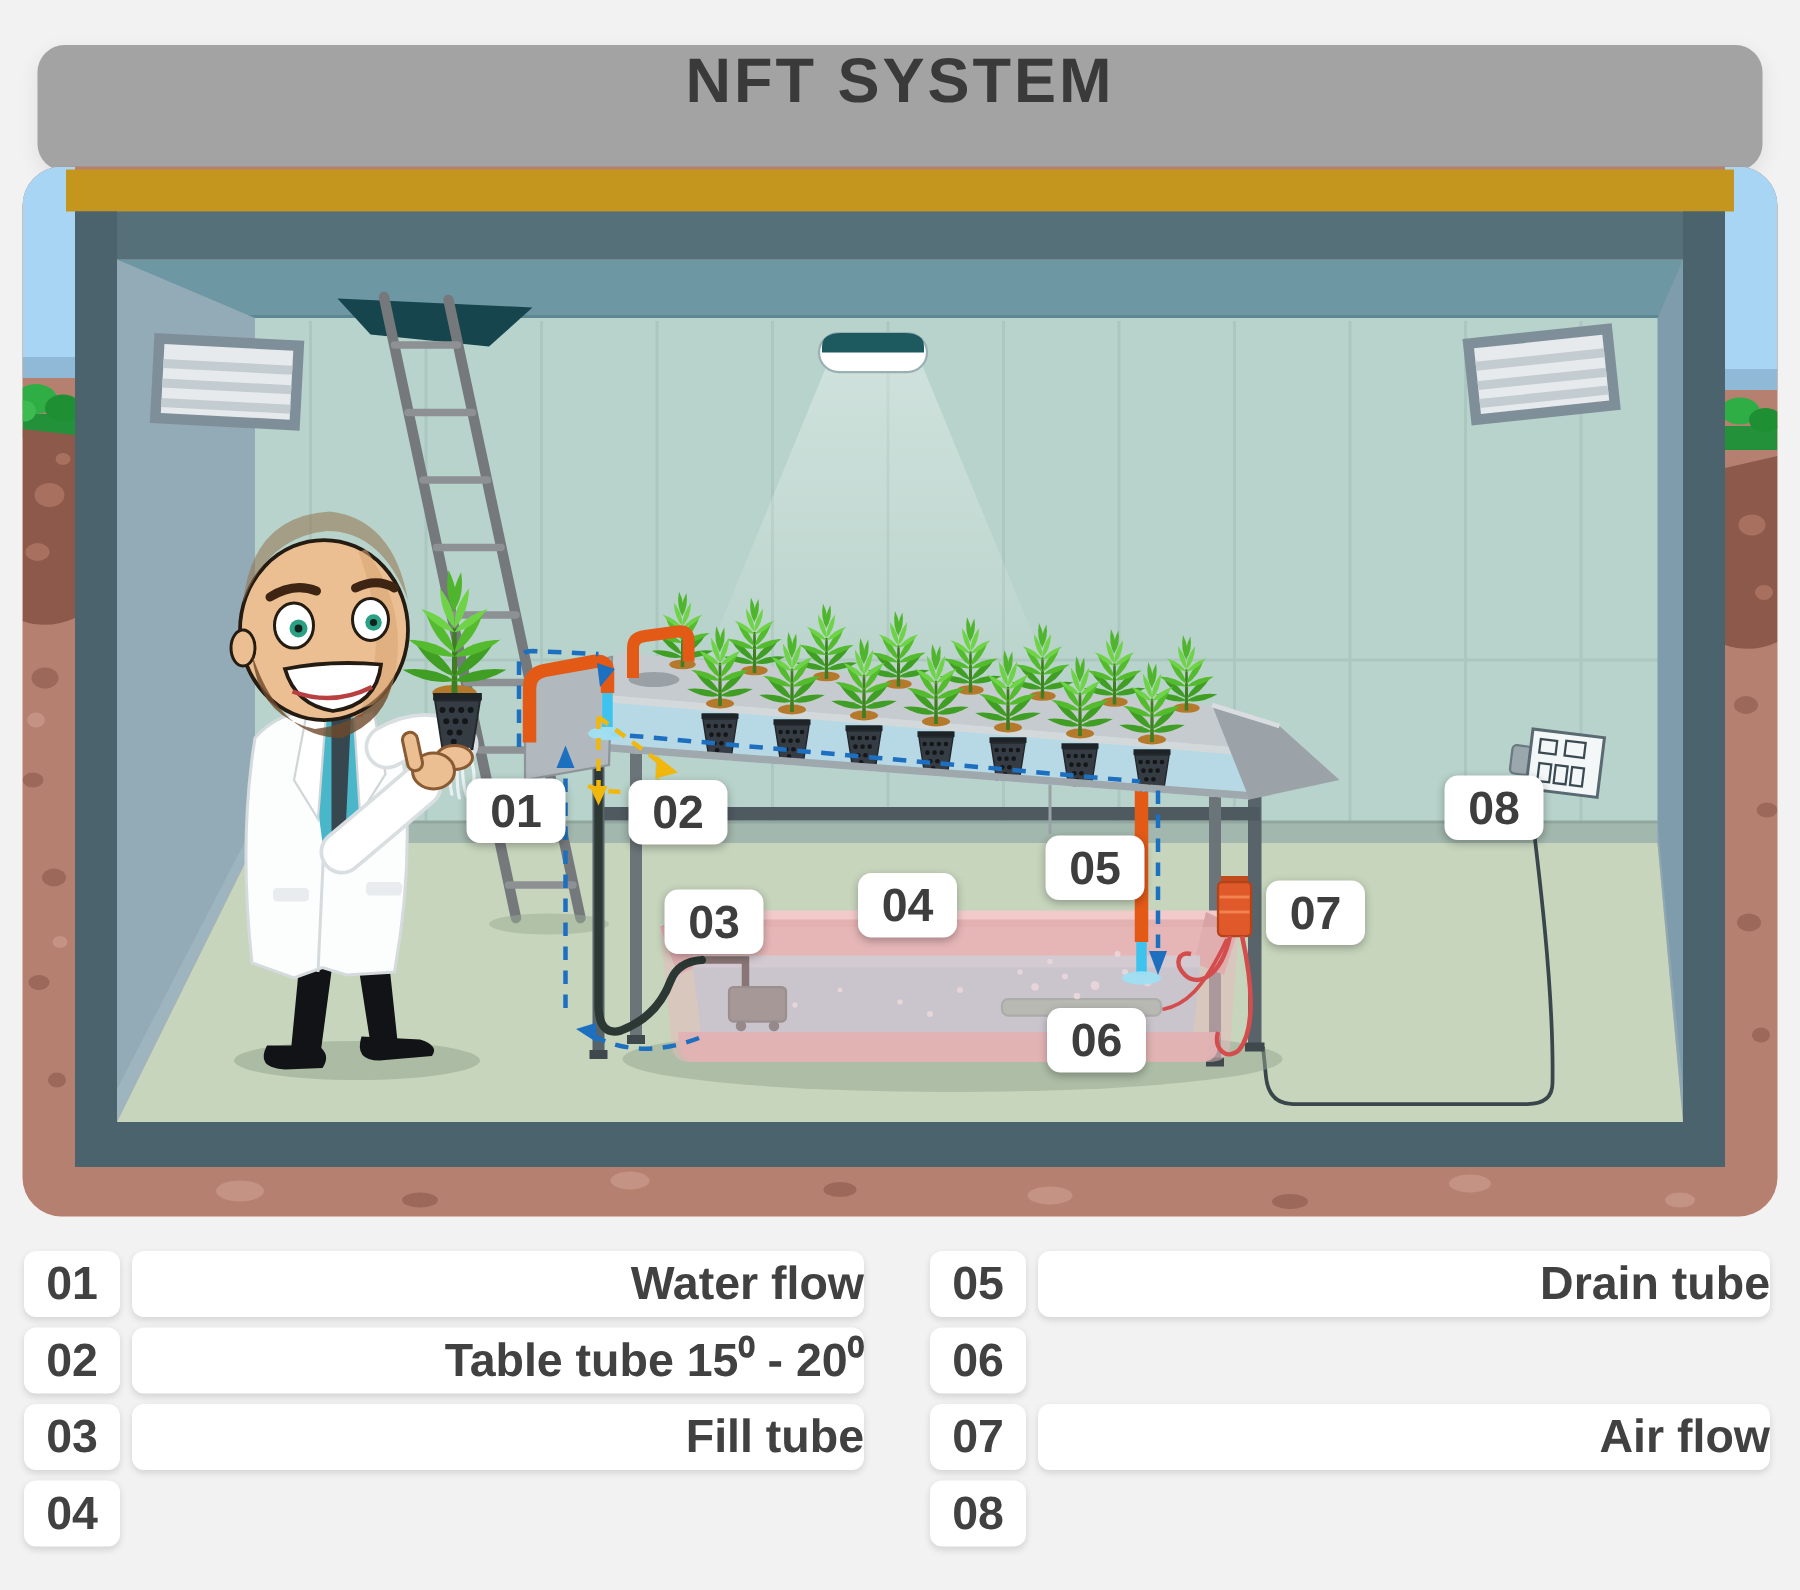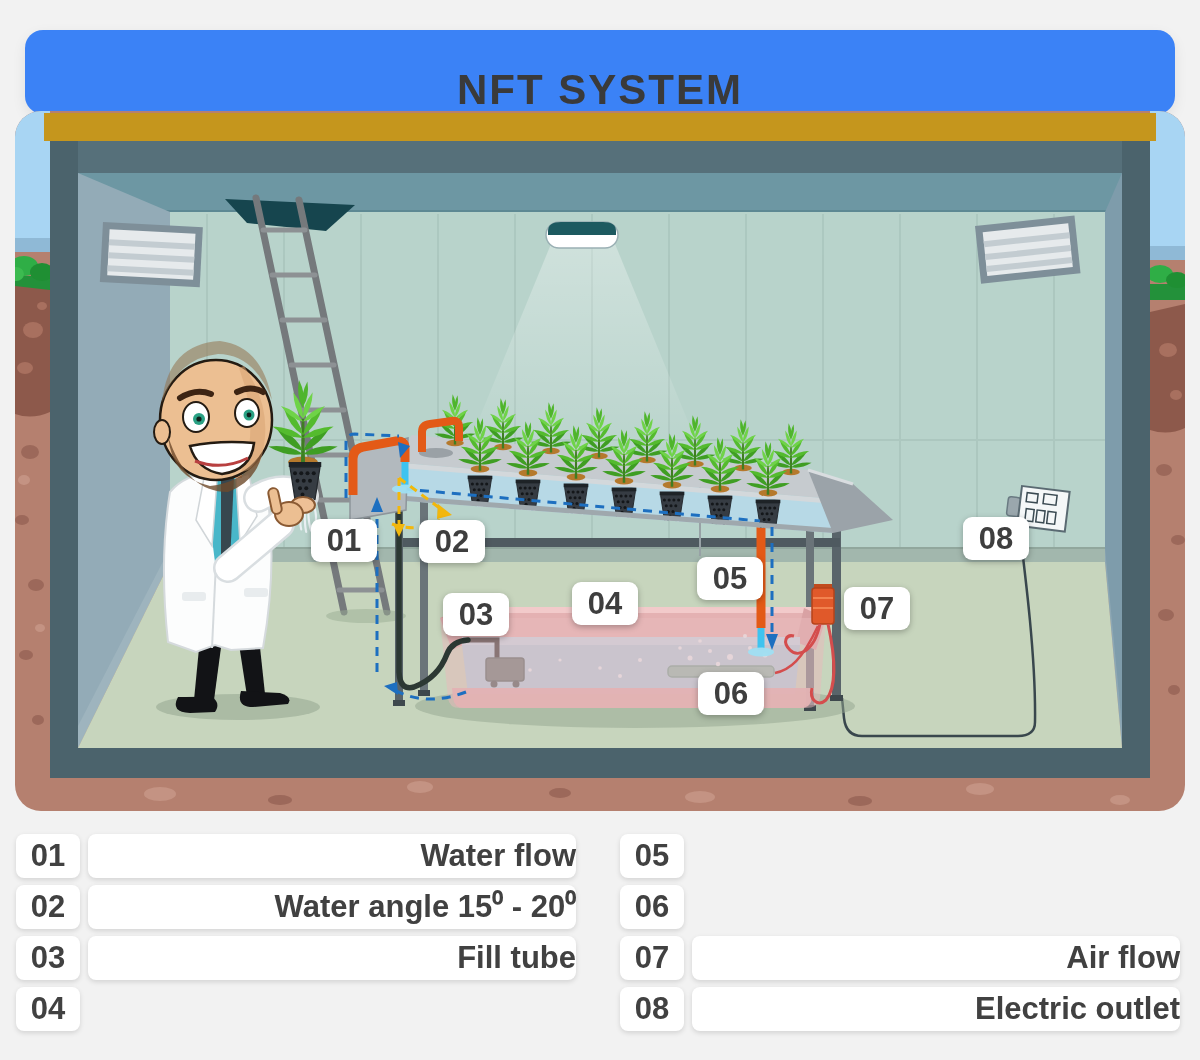--- a/index.html
+++ b/index.html
@@ -1,20 +1,20 @@
 <!DOCTYPE html>
 <html><head>
 <meta charset="utf-8">
 <style>
   html,body{margin:0;padding:0;width:1200px;height:1060px;overflow:hidden;
     background:#f2f2f2;font-family:"Liberation Sans",sans-serif;}
   #canvas{position:relative;width:1200px;height:1060px;background:#f2f2f2;}
   .title-card{position:absolute;left:25px;top:30px;width:1150px;height:84px;
-    background:#3b82f6;border-radius:18px;box-shadow:0 5px 14px rgba(0,0,0,.08);
-    display:flex;align-items:flex-end;justify-content:center;}
+    background:#a3a3a3;border-radius:18px;box-shadow:0 5px 14px rgba(0,0,0,.08);
+    display:flex;align-items:flex-start;justify-content:center;}
   .title-card h1{margin:0;font-size:42px;font-weight:bold;letter-spacing:2px;
     color:#3a3a3a;}
   .scene{position:absolute;left:15px;top:111px;width:1170px;height:700px;
     border-radius:26px;overflow:hidden;background:#b5806f;}
   .marker{position:absolute;width:66px;height:43px;background:#ffffff;
     border-radius:9px;box-shadow:0 2px 6px rgba(0,0,0,.28);color:#3e3e3e;
     font-size:31px;font-weight:bold;text-align:center;line-height:43px;}
   .legend{position:absolute;left:0;top:0;width:1200px;height:1060px;pointer-events:none;}
   .lg-num{position:absolute;width:64px;height:44px;background:#ffffff;border-radius:8px;
     box-shadow:0 2px 5px rgba(0,0,0,.13);color:#414141;font-size:31px;font-weight:bold;
@@ -441,25 +441,25 @@
   <div class="marker" style="left:572px;top:582px">04</div>
   <div class="marker" style="left:697px;top:557px">05</div>
   <div class="marker" style="left:698px;top:672px">06</div>
   <div class="marker" style="left:844px;top:587px">07</div>
   <div class="marker" style="left:963px;top:517px">08</div>
 
   <div class="legend">
     <div class="lg-num" style="left:16px;top:834px">01</div>
     <div class="lg-label" style="left:88px;top:834px">Water flow</div>
     <div class="lg-num" style="left:16px;top:885px">02</div>
-    <div class="lg-label" style="left:88px;top:885px">Water angle 15⁰ - 20⁰</div>
+    <div class="lg-label" style="left:88px;top:885px">Table tube 15⁰ - 20⁰</div>
     <div class="lg-num" style="left:16px;top:936px">03</div>
     <div class="lg-label" style="left:88px;top:936px">Fill tube</div>
     <div class="lg-num" style="left:16px;top:987px">04</div>
     <div class="lg-num" style="left:620px;top:834px">05</div>
+    <div class="lg-label" style="left:692px;top:834px">Drain tube</div>
     <div class="lg-num" style="left:620px;top:885px">06</div>
     <div class="lg-num" style="left:620px;top:936px">07</div>
     <div class="lg-label" style="left:692px;top:936px">Air flow</div>
     <div class="lg-num" style="left:620px;top:987px">08</div>
-    <div class="lg-label" style="left:692px;top:987px">Electric outlet</div>
   </div>
 
 </div>
 
 </body></html>

